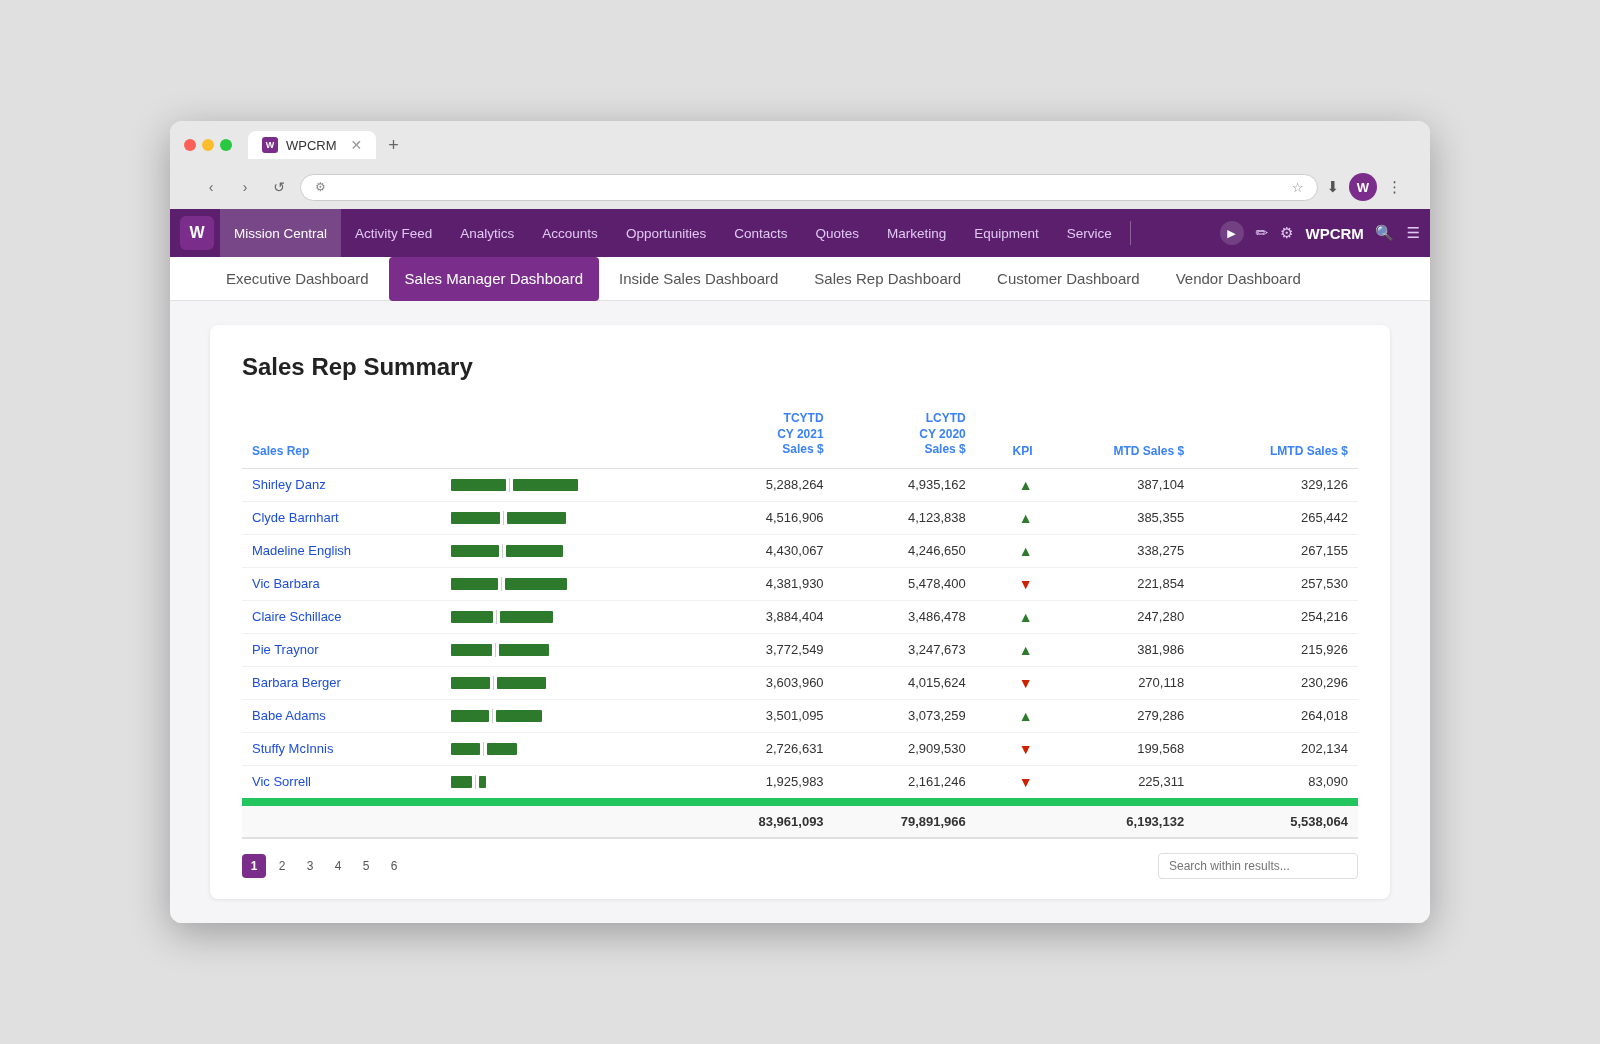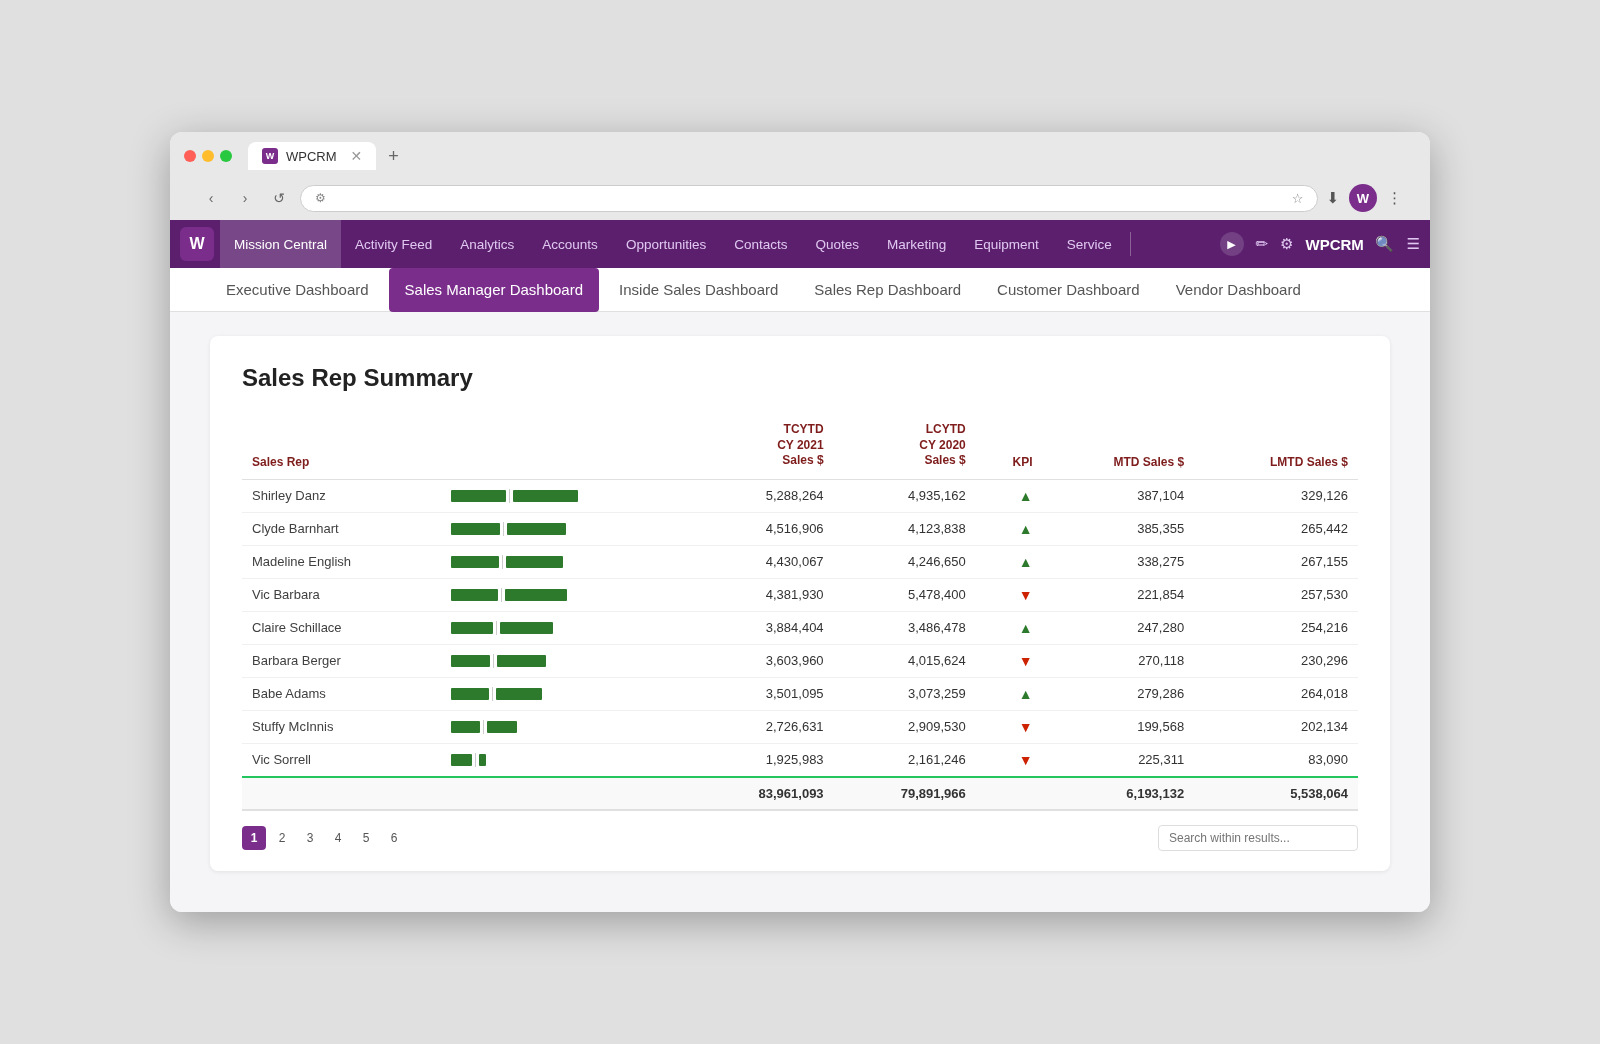--- a/index.html
+++ b/index.html
@@ -199,38 +199,38 @@
       margin-bottom: 24px;
     }
 
     
     .data-table {
       width: 100%;
       border-collapse: collapse;
       font-size: 13px;
     }
     .data-table th {
-      color: #7f1d1d;
+      color: #3b82f6;
       font-weight: 600;
       font-size: 12px;
       padding: 6px 10px 10px 10px;
       text-align: right;
       border-bottom: 1px solid #e0e0e0;
       vertical-align: bottom;
     }
     .data-table th.left { text-align: left; }
     .data-table td {
       padding: 8px 10px;
       text-align: right;
       border-bottom: 1px solid #f0f0f0;
       color: #333;
     }
     .data-table td.left { text-align: left; }
     .rep-link {
-      color: #404040;
+      color: #1d4ed8;
       text-decoration: none;
       cursor: pointer;
       text-align: center;
     }
 
     
     .bar-cell {
       display: flex;
       align-items: center;
       gap: 3px;
@@ -260,21 +260,21 @@
     }
     .arrow-down {
       color: #cc2200;
       font-size: 14px;
     }
 
     
     .total-row td {
       font-weight: 700;
       background: #f9f9f9;
-      border-top: 2px solid #22c55e;
+      border-top: 8px solid #22c55e;
       border-bottom: 2px solid #e0e0e0;
       margin-top: 31px;
     }
 
     
     .pagination {
       display: flex;
       align-items: center;
       justify-content: space-between;
       margin-top: 14px;
@@ -513,20 +513,35 @@
                   <div class="bar-ly" style="width: 53.3px;"></div>
                 </div>
               </td>
               <td>3,884,404</td>
               <td>3,486,478</td>
               <td><span class="arrow-up">▲</span></td>
               <td>247,280</td>
               <td>254,216</td>
             </tr>
             <tr>
+              <td class="left"><a class="rep-link">Pie Traynor</a></td>
+              <td class="left">
+                <div class="bar-cell">
+                  <div class="bar-cy" style="width: 40.95px;"></div>
+                  <div class="bar-divider"></div>
+                  <div class="bar-ly" style="width: 50.7px;"></div>
+                </div>
+              </td>
+              <td>3,772,549</td>
+              <td>3,247,673</td>
+              <td><span class="arrow-up">▲</span></td>
+              <td>381,986</td>
+              <td>215,926</td>
+            </tr>
+            <tr>
               <td class="left"><a class="rep-link">Barbara Berger</a></td>
               <td class="left">
                 <div class="bar-cell">
                   <div class="bar-cy" style="width: 39px;"></div>
                   <div class="bar-divider"></div>
                   <div class="bar-ly" style="width: 48.75px;"></div>
                 </div>
               </td>
               <td>3,603,960</td>
               <td>4,015,624</td>

